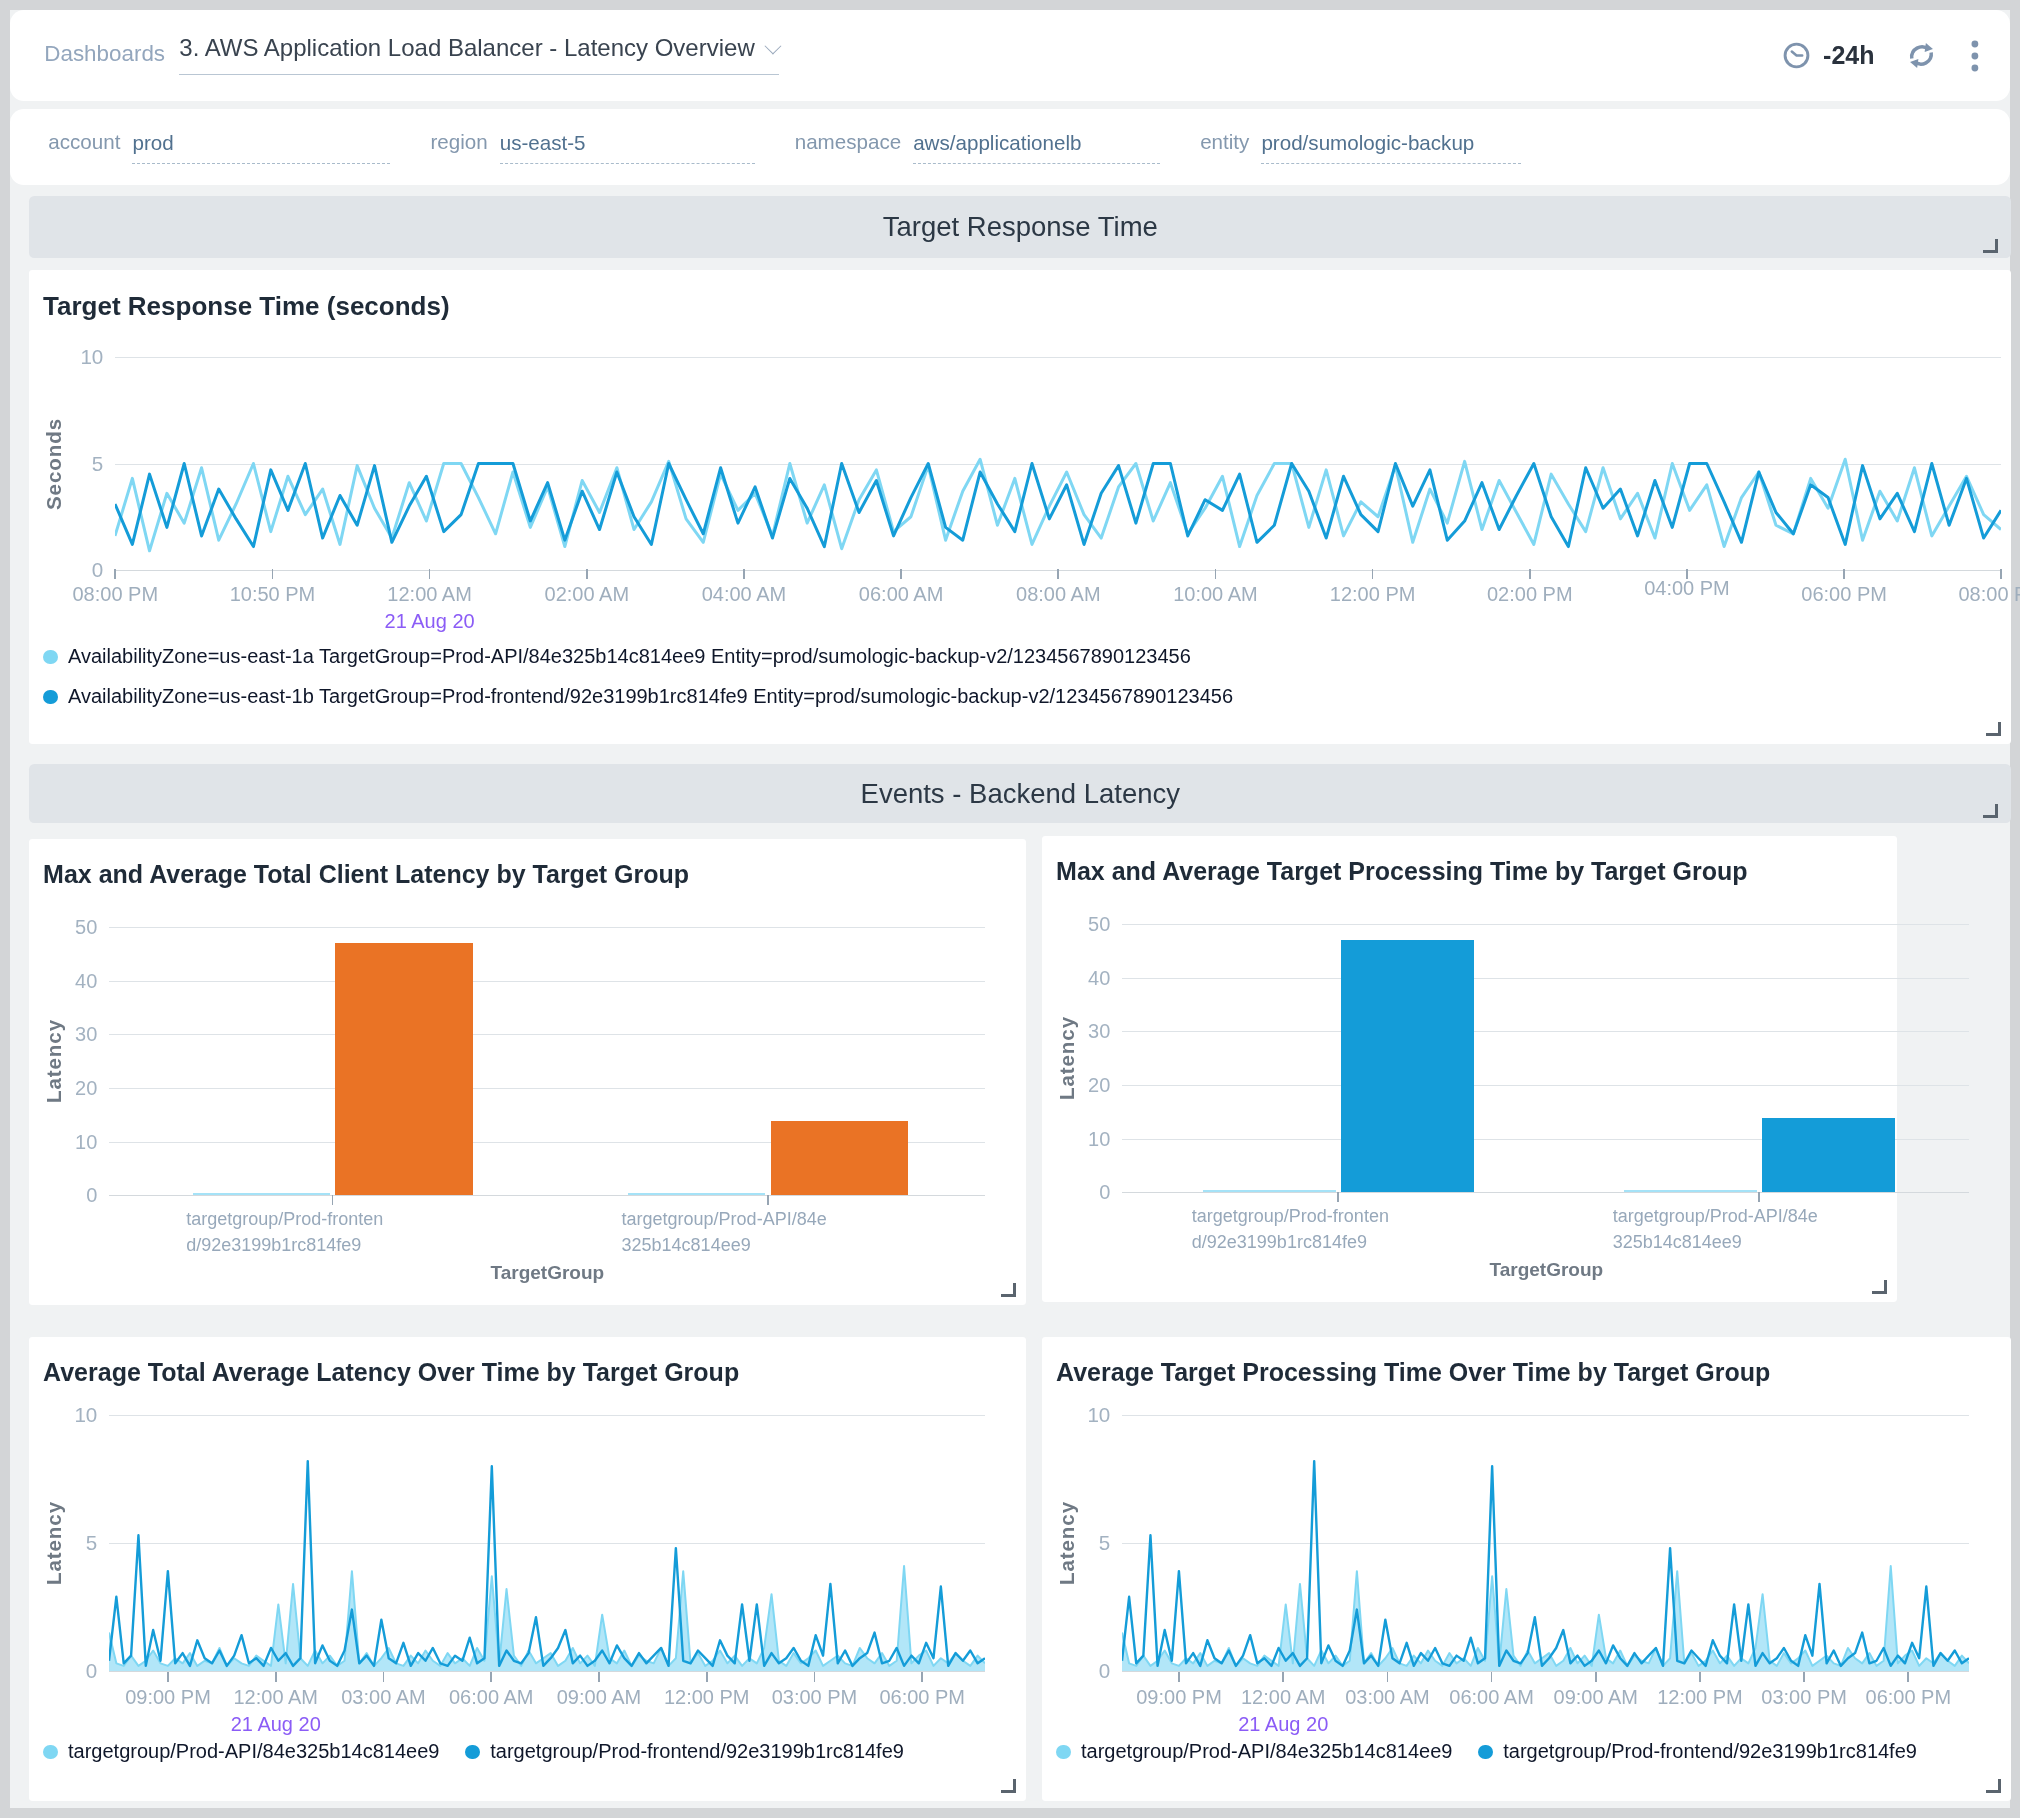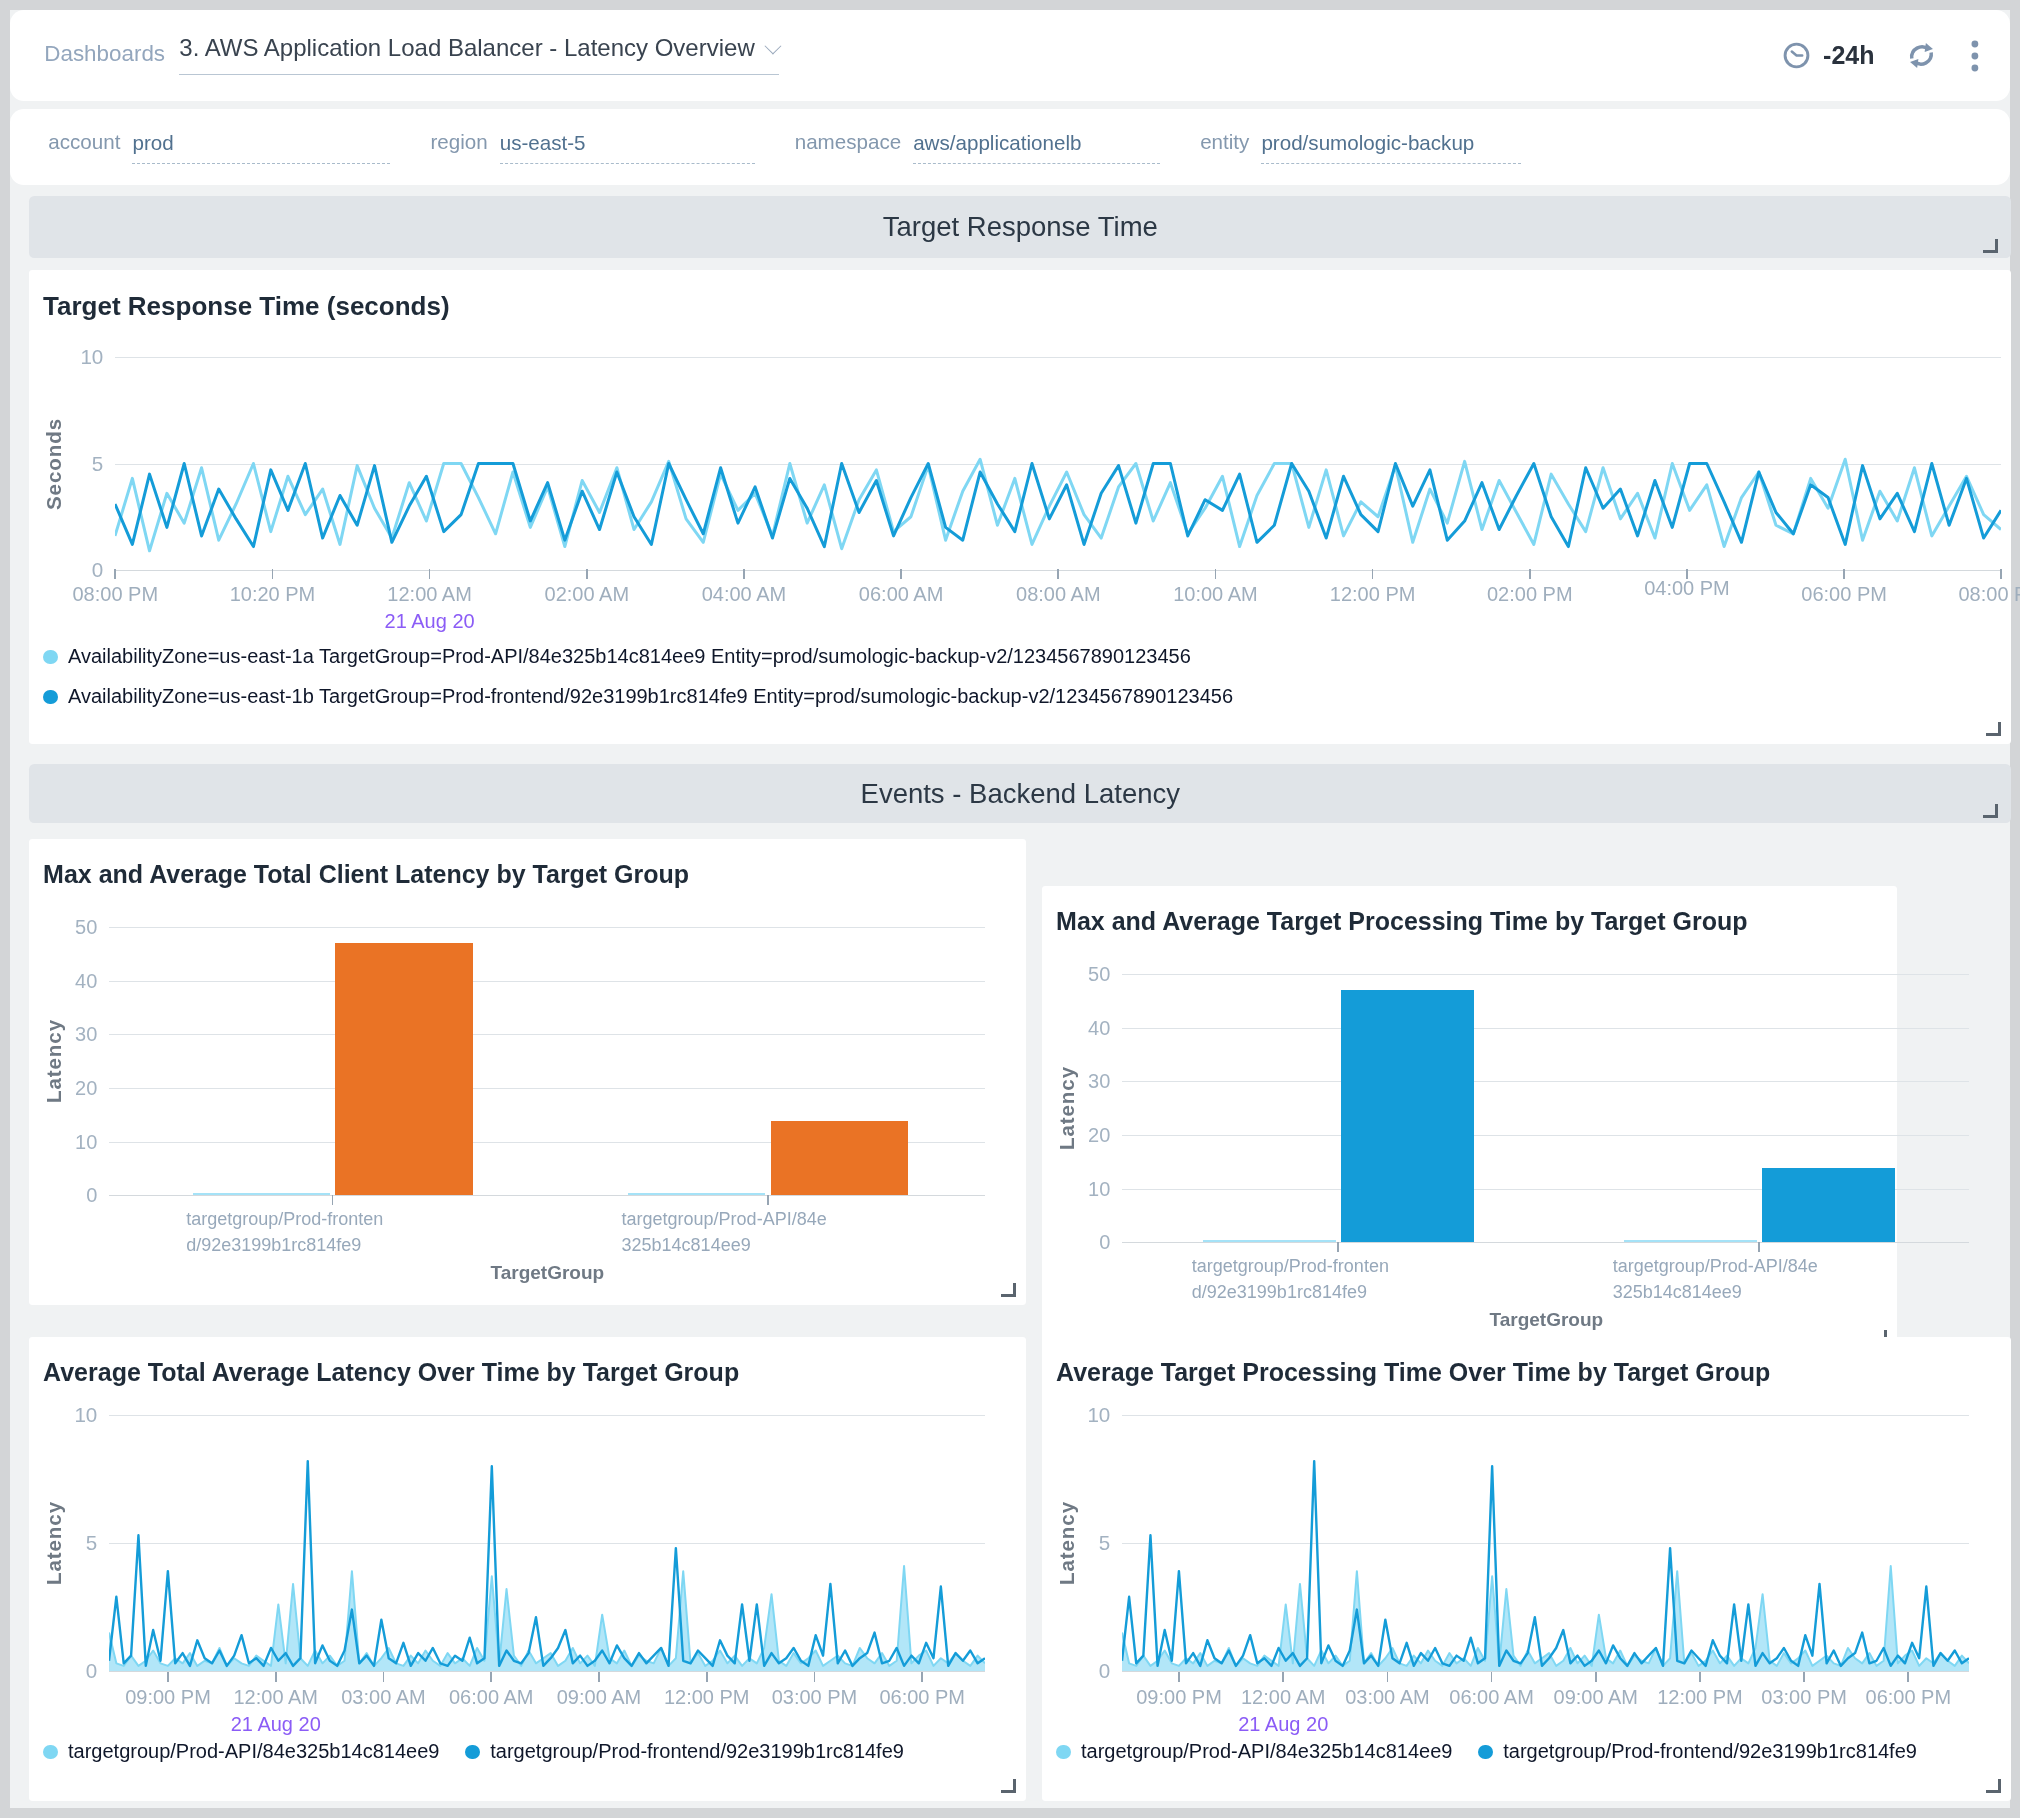--- a/index.html
+++ b/index.html
@@ -119,21 +119,21 @@
         <div class="gridline" style="top: 0%;"></div>
         <svg viewBox="0 0 1000 300" preserveAspectRatio="none">
           <polyline points="0.0,252.0 9.2,171.0 18.3,273.0 27.5,192.0 36.7,234.0 45.9,156.0 55.0,258.0 64.2,207.0 73.4,150.0 82.6,246.0 91.7,168.0 100.9,222.0 110.1,186.0 119.3,264.0 128.4,153.0 137.6,213.0 146.8,255.0 156.0,177.0 165.1,231.0 174.3,150.0 183.5,150.0 192.7,198.0 201.8,249.0 211.0,162.0 220.2,240.0 229.4,183.0 238.5,267.0 247.7,174.0 256.9,219.0 266.1,156.0 275.2,243.0 284.4,204.0 293.6,147.0 302.8,228.0 311.9,261.0 321.1,165.0 330.3,216.0 339.4,192.0 348.6,252.0 357.8,150.0 367.0,234.0 376.1,180.0 385.3,270.0 394.5,201.0 403.7,159.0 412.8,246.0 422.0,225.0 431.2,153.0 440.4,258.0 449.5,189.0 458.7,144.0 467.9,237.0 477.1,171.0 486.2,264.0 495.4,210.0 504.6,162.0 513.8,222.0 522.9,255.0 532.1,183.0 541.3,150.0 550.5,231.0 559.6,177.0 568.8,249.0 578.0,213.0 587.2,168.0 596.3,267.0 605.5,195.0 614.7,150.0 623.9,150.0 633.0,240.0 642.2,159.0 651.4,252.0 660.6,204.0 669.7,225.0 678.9,153.0 688.1,261.0 697.2,186.0 706.4,234.0 715.6,147.0 724.8,243.0 733.9,174.0 743.1,219.0 752.3,264.0 761.5,165.0 770.6,207.0 779.8,246.0 789.0,156.0 798.2,228.0 807.3,192.0 816.5,255.0 825.7,150.0 834.9,216.0 844.0,180.0 853.2,267.0 862.4,198.0 871.6,162.0 880.7,237.0 889.9,249.0 899.1,171.0 908.3,213.0 917.4,144.0 926.6,258.0 935.8,189.0 945.0,231.0 954.1,156.0 963.3,252.0 972.5,210.0 981.7,168.0 990.8,222.0 1000.0,243.0" fill="none" stroke="#7FD7F3" stroke-width="3" vector-effect="non-scaling-stroke" stroke-linejoin="round"></polyline>
           <polyline points="0.0,207.0 9.2,264.0 18.3,165.0 27.5,240.0 36.7,150.0 45.9,252.0 55.0,186.0 64.2,228.0 73.4,267.0 82.6,159.0 91.7,216.0 100.9,150.0 110.1,255.0 119.3,195.0 128.4,237.0 137.6,153.0 146.8,261.0 156.0,210.0 165.1,168.0 174.3,246.0 183.5,222.0 192.7,150.0 201.8,150.0 211.0,150.0 220.2,231.0 229.4,177.0 238.5,258.0 247.7,189.0 256.9,243.0 266.1,162.0 275.2,225.0 284.4,264.0 293.6,150.0 302.8,201.0 311.9,249.0 321.1,156.0 330.3,234.0 339.4,183.0 348.6,255.0 357.8,171.0 367.0,213.0 376.1,267.0 385.3,150.0 394.5,219.0 403.7,174.0 412.8,252.0 422.0,198.0 431.2,150.0 440.4,240.0 449.5,258.0 458.7,162.0 467.9,207.0 477.1,246.0 486.2,150.0 495.4,228.0 504.6,180.0 513.8,264.0 522.9,192.0 532.1,153.0 541.3,234.0 550.5,150.0 559.6,150.0 568.8,252.0 578.0,201.0 587.2,216.0 596.3,165.0 605.5,261.0 614.7,237.0 623.9,150.0 633.0,189.0 642.2,255.0 651.4,168.0 660.6,222.0 669.7,246.0 678.9,150.0 688.1,210.0 697.2,159.0 706.4,258.0 715.6,231.0 724.8,177.0 733.9,243.0 743.1,195.0 752.3,150.0 761.5,225.0 770.6,267.0 779.8,156.0 789.0,213.0 798.2,186.0 807.3,252.0 816.5,174.0 825.7,240.0 834.9,150.0 844.0,150.0 853.2,204.0 862.4,261.0 871.6,162.0 880.7,219.0 889.9,249.0 899.1,180.0 908.3,198.0 917.4,264.0 926.6,153.0 935.8,228.0 945.0,192.0 954.1,246.0 963.3,150.0 972.5,237.0 981.7,171.0 990.8,255.0 1000.0,216.0" fill="none" stroke="#149CD8" stroke-width="3" vector-effect="non-scaling-stroke" stroke-linejoin="round"></polyline>
         </svg>
       </div>
       <div style="position: absolute; left: 86px; top: 299px; width: 1886px; height: 69px;">
         <div class="tickmark" style="left: calc(0% - 0.9px);"></div>
         <span class="xtick-lbl" style="left: 0%; top: 13.8px;">08:00 PM</span>
         <div class="tickmark" style="left: calc(8.33333% - 0.9px);"></div>
-        <span class="xtick-lbl" style="left: 8.33333%; top: 13.8px;">10:20 PM</span>
+        <span class="xtick-lbl" style="left: 8.33333%; top: 13.8px;">10:50 PM</span>
         <div class="tickmark" style="left: calc(16.6667% - 0.9px);"></div>
         <span class="xtick-lbl" style="left: 16.6667%; top: 13.8px;">12:00 AM</span>
         <span class="datelbl" style="left: 16.6667%; top: 41px;">21 Aug 20</span>
         <div class="tickmark" style="left: calc(25% - 0.9px);"></div>
         <span class="xtick-lbl" style="left: 25%; top: 13.8px;">02:00 AM</span>
         <div class="tickmark" style="left: calc(33.3333% - 0.9px);"></div>
         <span class="xtick-lbl" style="left: 33.3333%; top: 13.8px;">04:00 AM</span>
         <div class="tickmark" style="left: calc(41.6667% - 0.9px);"></div>
         <span class="xtick-lbl" style="left: 41.6667%; top: 13.8px;">06:00 AM</span>
         <div class="tickmark" style="left: calc(50% - 0.9px);"></div>
@@ -197,21 +197,21 @@
         <div class="tickmark" style="left: calc(25.5% - 0.9px);"></div>
         <div class="catlbl" style="left: 25.5%; top: 10.3px; width: 293px;">targetgroup/Prod-fronten
 d/92e3199b1rc814fe9</div>
         <div class="tickmark" style="left: calc(75.2% - 0.9px);"></div>
         <div class="catlbl" style="left: 75.2%; top: 10.3px; width: 293px;">targetgroup/Prod-API/84e
 325b14c814ee9</div>
       </div>
       <div class="xlabel" style="left: 518px; top: 423px;">TargetGroup</div>
       <span class="corner" style="right: 10.3px; bottom: 8.6px;"></span>
     </div>
-  <div class="card chart-card" style="left:1032px;top:876px;width:855px;height:466px">
+  <div class="card chart-card" style="left:1032px;top:826px;width:855px;height:466px">
       <div class="c-title" style="left: 13.8px; top: 20.6px; font-size: 25px;">Max and Average Target Processing Time by Target Group</div>
       <div class="ylab-wrap" style="left: 12px; top: 88px; width: 26px; height: 268px;">
         <span class="ylab">Latency</span>
       </div>
       <div style="position: absolute; left: 0px; top: 88px; width: 68px; height: 268px;">
         <span class="ytick" style="top: 100%; font-size: 20px;">0</span>
         <span class="ytick" style="top: 80%; font-size: 20px;">10</span>
         <span class="ytick" style="top: 60%; font-size: 20px;">20</span>
         <span class="ytick" style="top: 40%; font-size: 20px;">30</span>
         <span class="ytick" style="top: 20%; font-size: 20px;">40</span>

